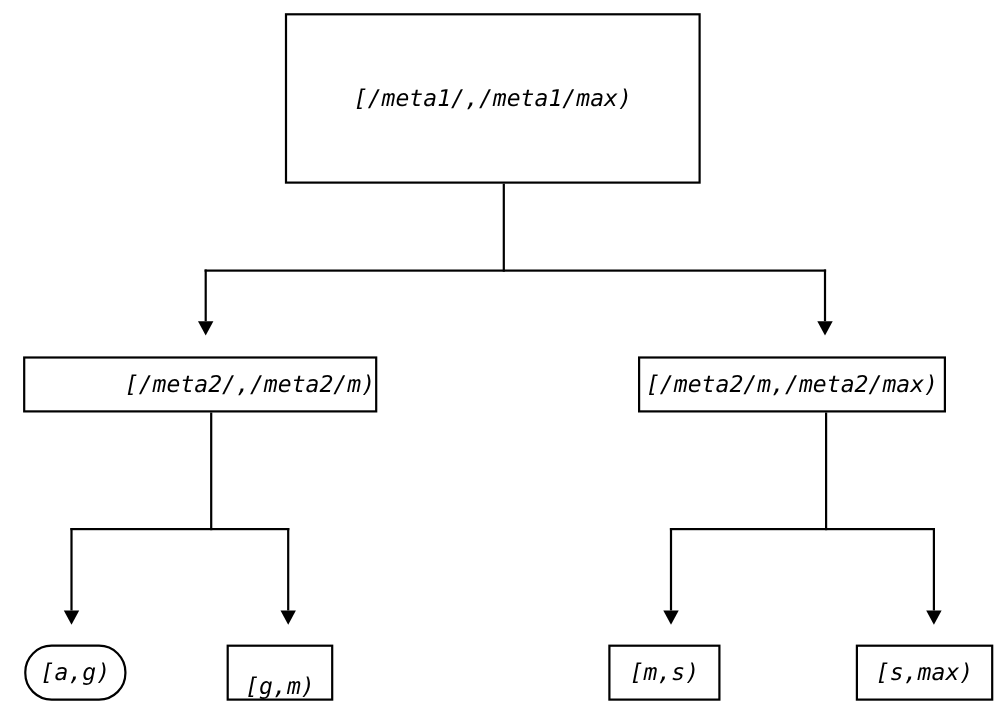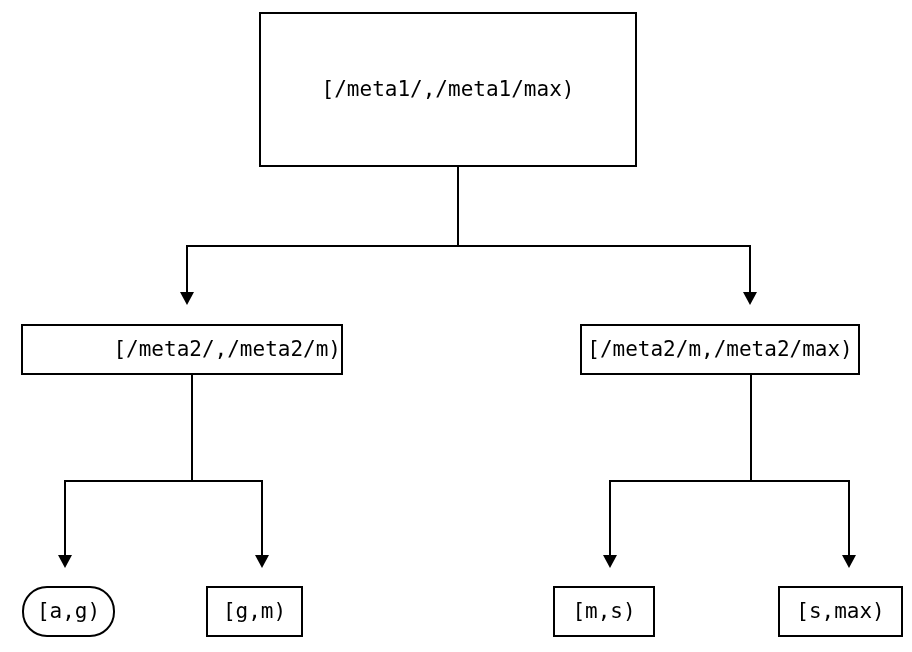--- a/index.html
+++ b/index.html
@@ -22,20 +22,21 @@
     box-sizing: border-box;
     border: 2px solid #000000;
     background: #ffffff;
     display: flex;
     align-items: center;
     justify-content: center;
     color: #000000;
     font-family: "DejaVu Sans Mono", monospace;
     white-space: pre;
     letter-spacing: 0px;
+    font-style: italic;
   }
   .node-label {
     display: block;
     line-height: 1;
   }
   .node-root {
     left: 259px;
     top: 12px;
     width: 378px;
     height: 155px;
@@ -55,21 +56,21 @@
     width: 280px;
     height: 51px;
     font-size: 21px;
   }
   .node-leaf {
     top: 586px;
     height: 51px;
     font-size: 21px;
   }
   .node-leaf-ag   { left: 22px;  width: 93px; border-radius: 25px; }
-  .node-leaf-gm   { left: 206px; width: 97px; }
+  .node-leaf-gm   { left: 206px; width: 97px; align-items: flex-end; }
   .node-leaf-ms   { left: 553px; width: 102px; }
   .node-leaf-smax { left: 778px; width: 125px; }
 
   
   .edge-v {
     position: absolute;
     width: 2px;
     background: #000000;
   }
   .edge-h {

